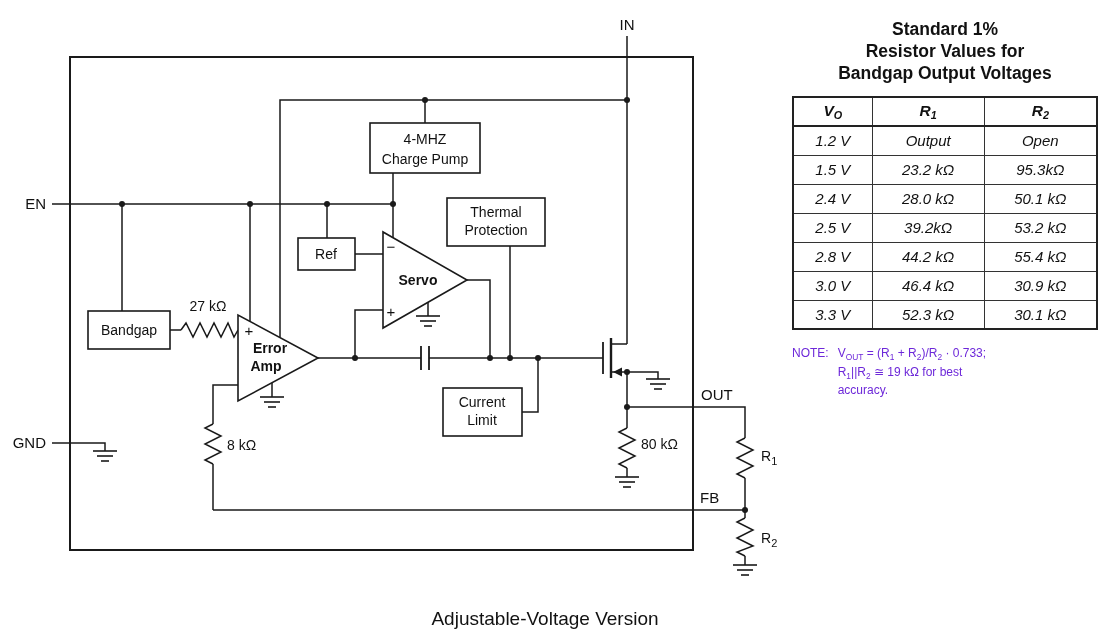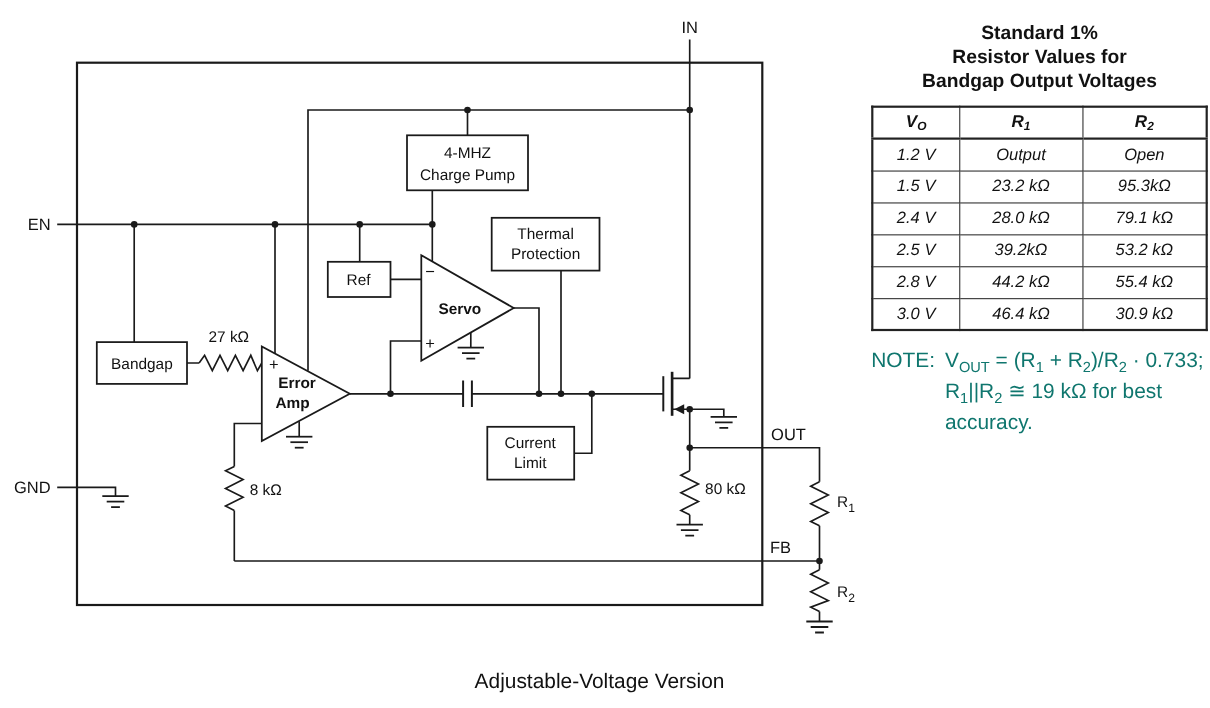--- a/index.html
+++ b/index.html
@@ -15,21 +15,21 @@
   svg .subsvg { font-size:11px; }
 
   .right-panel { position:absolute; left:792px; top:18px; width:306px; }
   .tbl-title { font-weight:bold; font-size:17.5px; line-height:1.26; text-align:center; color:#111; }
   table.resistors { width:100%; border-collapse:collapse; margin-top:12px; border:2px solid #222;font-style:italic; }
   table.resistors th, table.resistors td {
     border:1px solid #333; text-align:center; font-size:15px; padding:3px 2px; height:29px; color:#111;
   }
   table.resistors th { font-weight:bold; font-size:15.5px; border-bottom:2px solid #222; }
   .sub { font-size:0.7em; vertical-align:-0.32em; }
-  .note { margin-top:15px; font-size:19px; line-height:1.4; display:flex; gap:9px; color:#0f766e; }
+  .note { margin-top:15px; font-size:12px; line-height:1.4; display:flex; gap:9px; color:#6d28d9; }
   .note-label { flex:0 0 auto; }
 </style>
 </head>
 <body>
 
 <div class="stage">
 
   <svg width="780" height="644" viewBox="0 0 780 644">
     <defs>
       <g id="gnd" stroke="#1a1a1a" stroke-width="1.6">
@@ -186,36 +186,41 @@
           <td>Open</td>
         </tr>
         <tr>
           <td>1.5 V</td>
           <td>23.2 kΩ</td>
           <td>95.3kΩ</td>
         </tr>
         <tr>
           <td>2.4 V</td>
           <td>28.0 kΩ</td>
-          <td>79.1 kΩ</td>
+          <td>50.1 kΩ</td>
         </tr>
         <tr>
           <td>2.5 V</td>
           <td>39.2kΩ</td>
           <td>53.2 kΩ</td>
         </tr>
         <tr>
           <td>2.8 V</td>
           <td>44.2 kΩ</td>
           <td>55.4 kΩ</td>
         </tr>
         <tr>
           <td>3.0 V</td>
           <td>46.4 kΩ</td>
           <td>30.9 kΩ</td>
+        </tr>
+        <tr>
+          <td>3.3 V</td>
+          <td>52.3 kΩ</td>
+          <td>30.1 kΩ</td>
         </tr>
       </tbody>
     </table>
 
     <div class="note">
       <span class="note-label">NOTE:</span>
       <div class="note-body">
         <div><span>V</span><span class="sub">OUT</span><span> = (R</span><span class="sub">1</span><span> + R</span><span class="sub">2</span><span>)/R</span><span class="sub">2</span><span> · 0.733;</span></div>
         <div><span>R</span><span class="sub">1</span><span>||R</span><span class="sub">2</span><span> ≅ 19 kΩ for best</span></div>
         <div><span>accuracy.</span></div>

